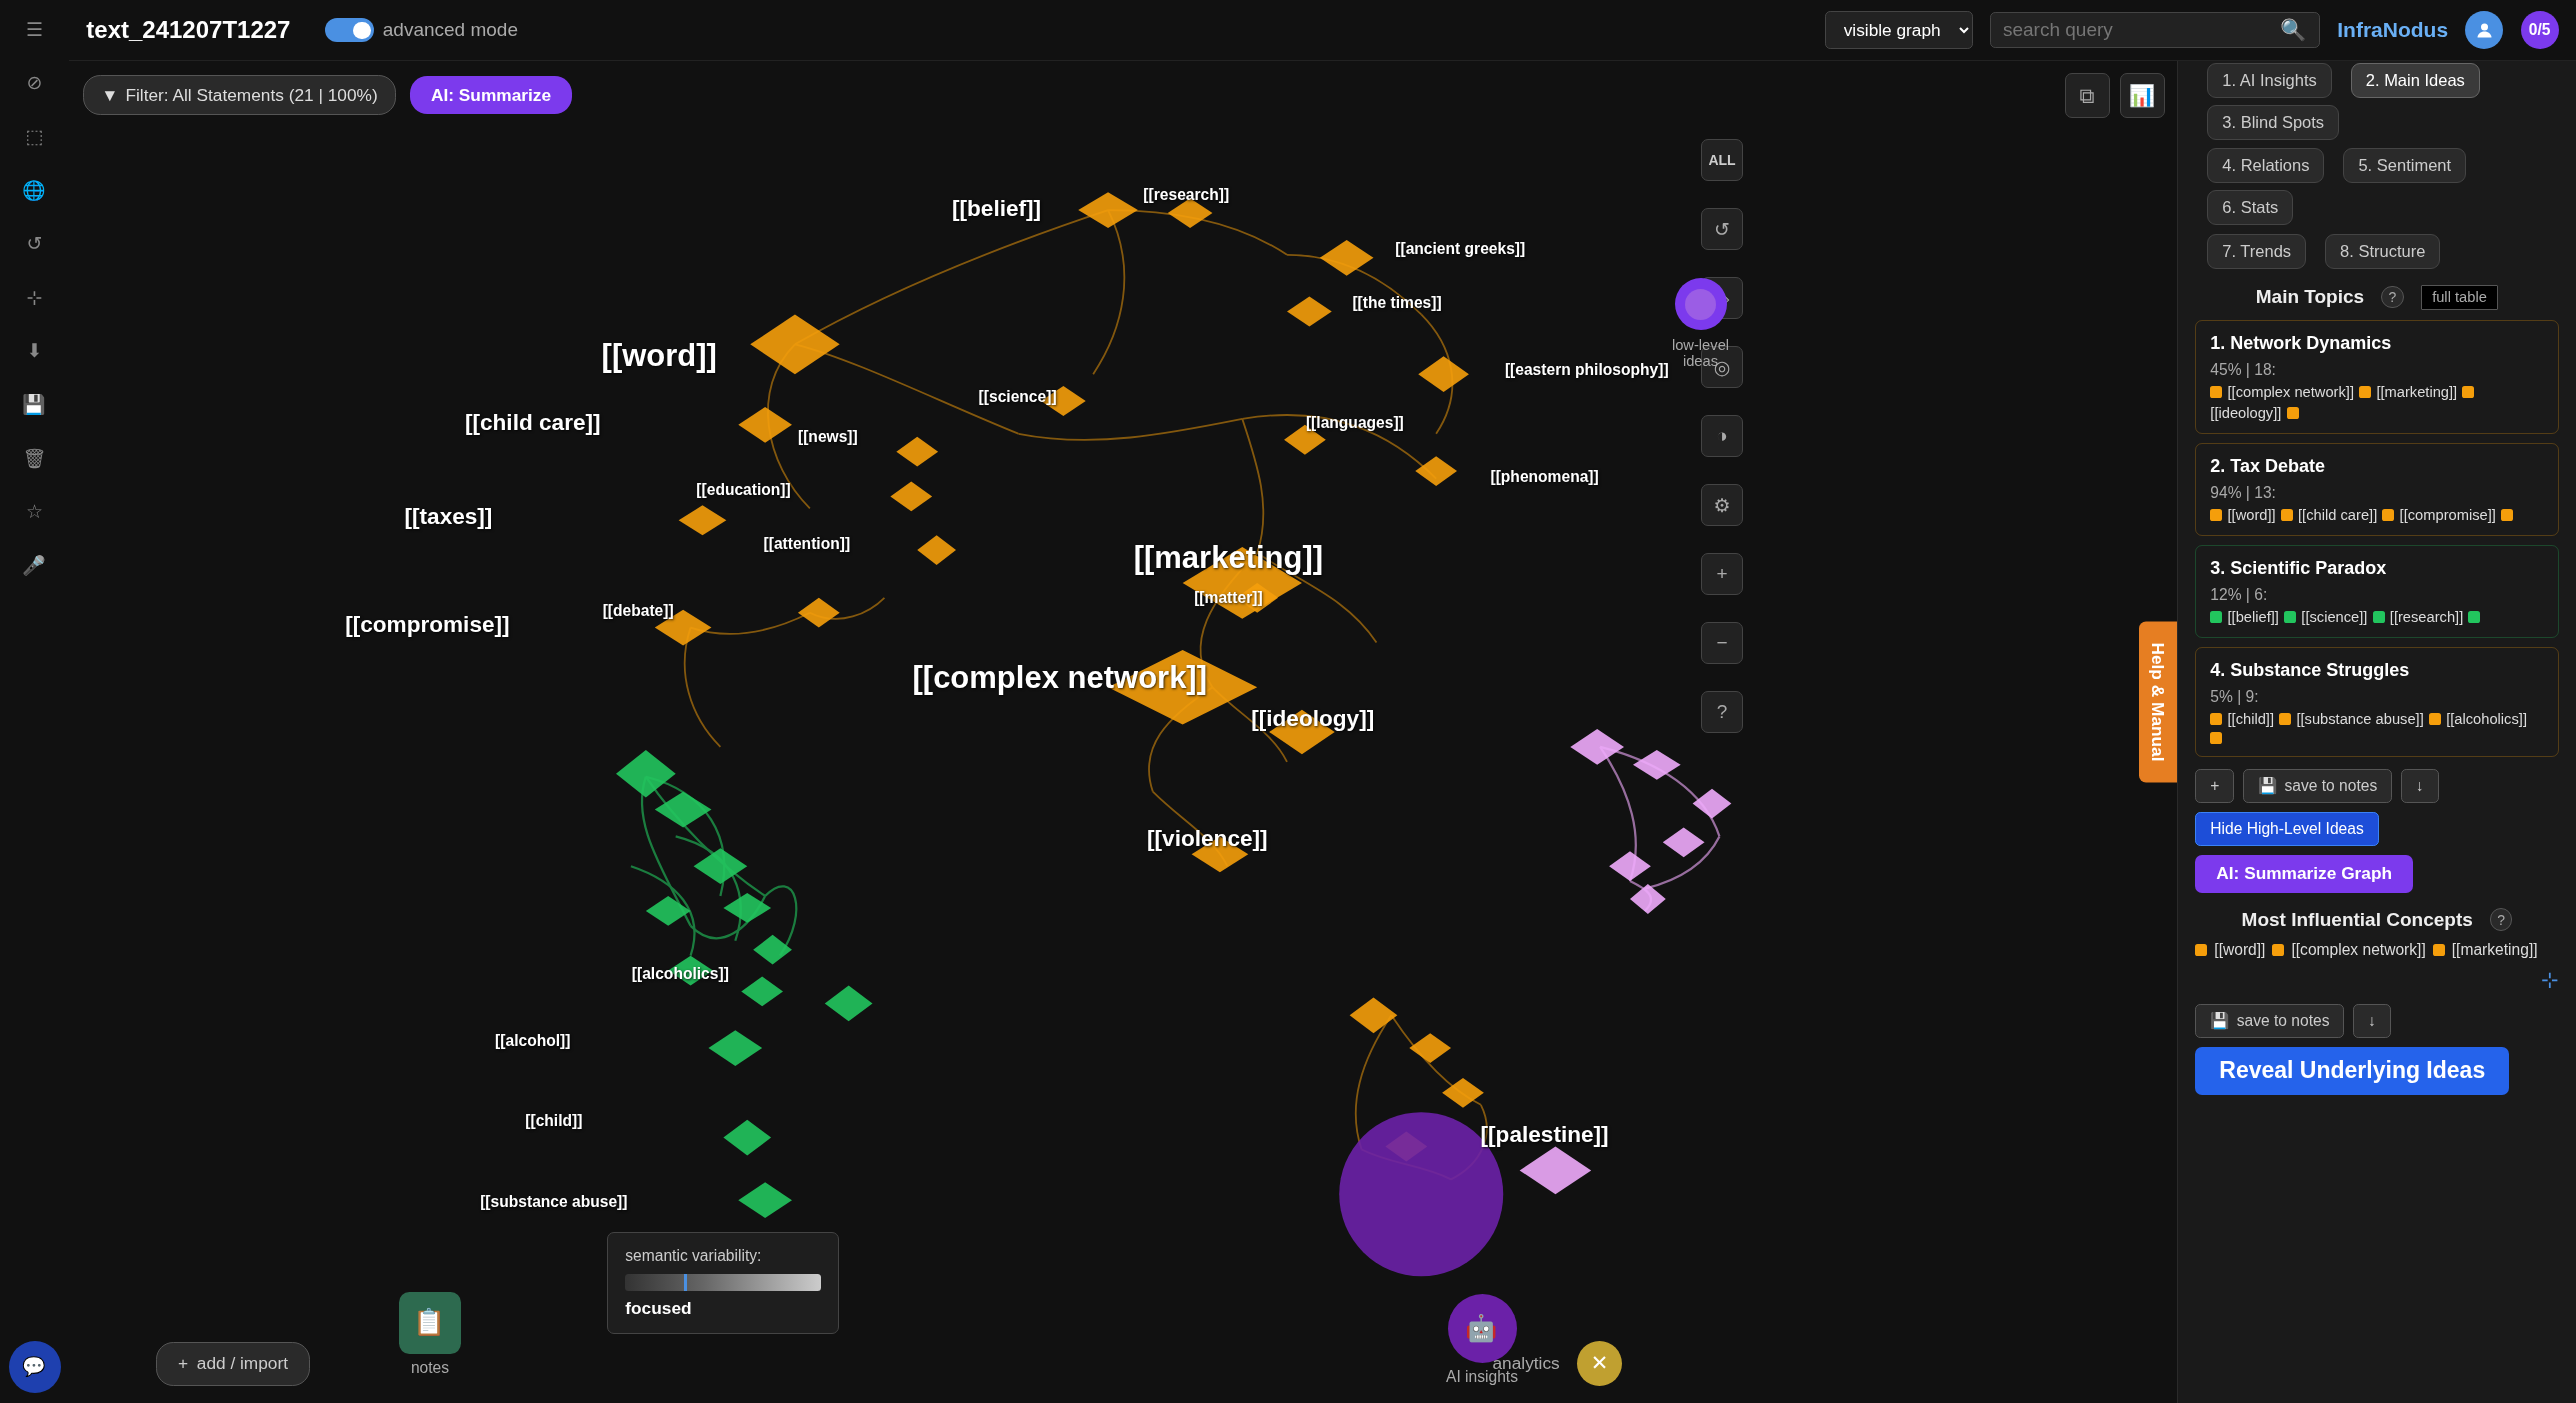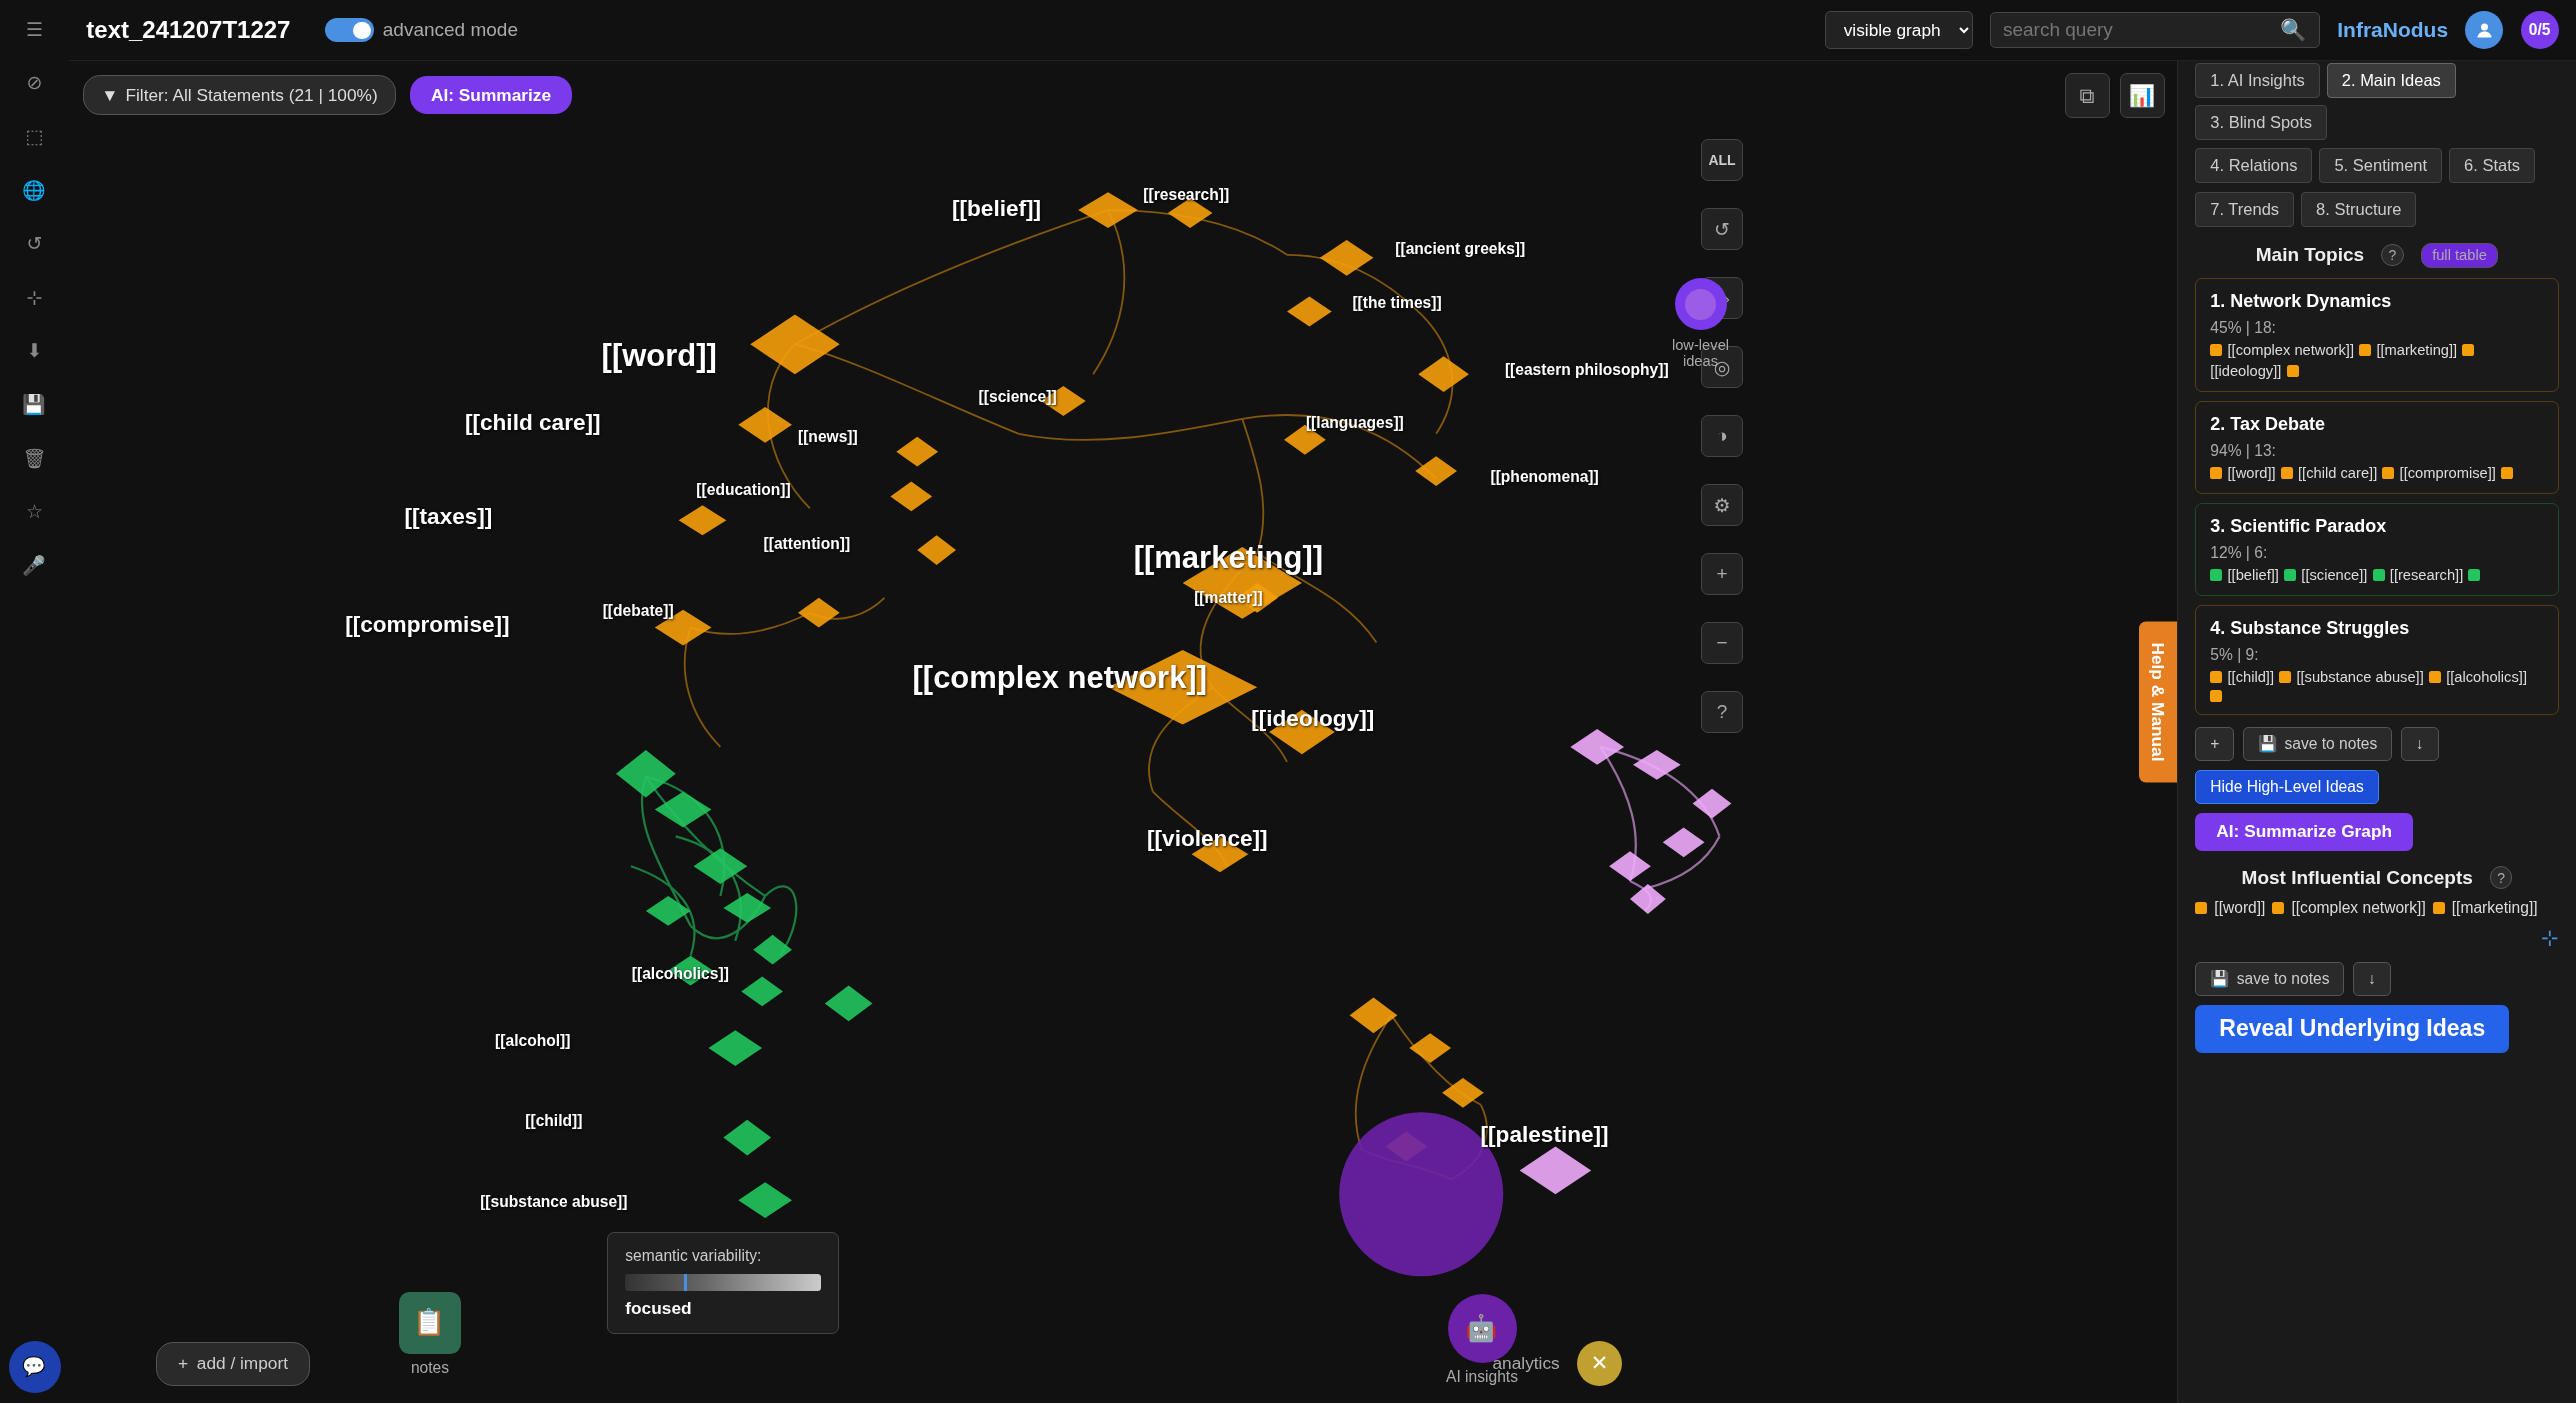--- a/index.html
+++ b/index.html
@@ -385,24 +385,25 @@
       display: flex;
       gap: 7px;
       margin-bottom: 8.7px;
       flex-wrap: wrap;
     }
     .tab-btn {
       background: #2a2a2a;
       border: 0.9px solid #444;
       color: #ccc;
       padding: 7px 14px;
-      border-radius: 4px;
+      border-radius: 9px;
       font-size: 16.5px;
       cursor: pointer;
       white-space: nowrap;
+      margin-left: 12px;
     }
     .tab-btn.active {
       background: #3a3a3a;
       border-color: #666;
       color: #fff;
     }
 
     
     .section-heading {
       display: flex; align-items: center; gap: 17px;
@@ -418,25 +419,25 @@
       width: 22.6px; height: 22.6px;
       border-radius: 50%;
       background: #2a2a2a;
       border: 0.9px solid #555;
       display: flex; align-items: center; justify-content: center;
       font-size: 14px;
       color: #aaa;
       cursor: pointer;
     }
     .full-table-btn {
-      background: #6d28d9;
+      background: #000000;
       border: 0.9px solid #555;
       color: #aaa;
       padding: 3.5px 10.4px;
-      border-radius: 10px;
+      border-radius: 1px;
       font-size: 14.7px;
       cursor: pointer;
     }
 
     
     .topic-card {
       border: 0.9px solid #333;
       border-radius: 7px;
       padding: 12px 14px;
       margin-bottom: 8.7px;

